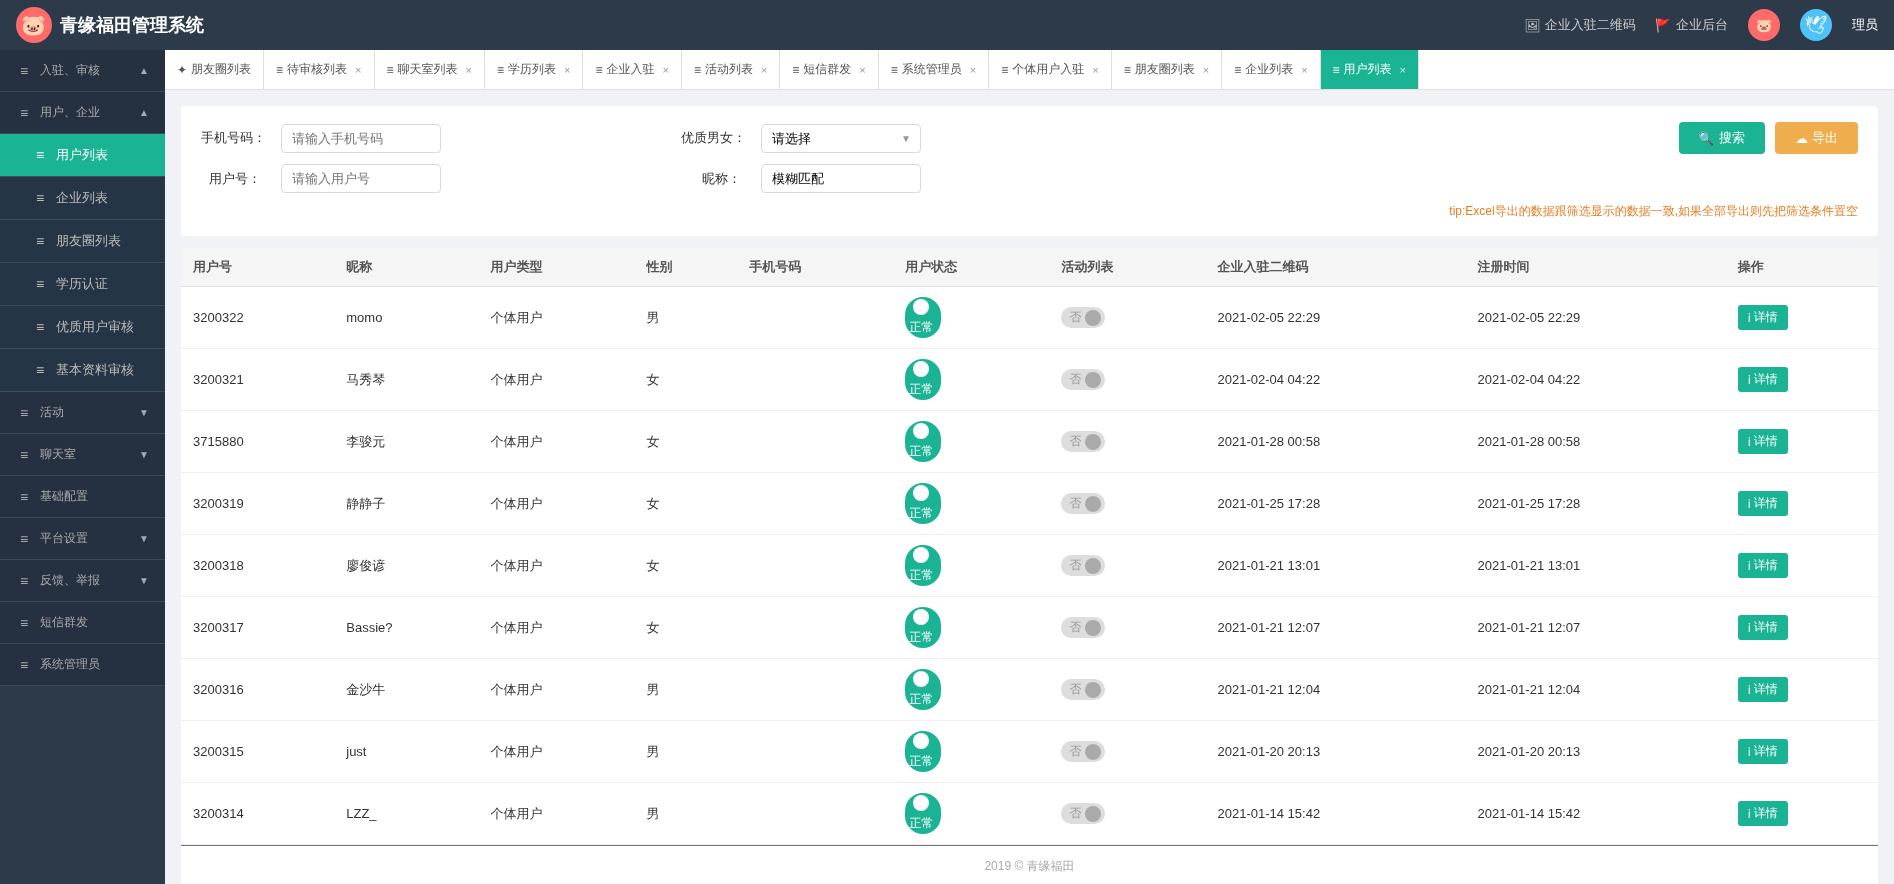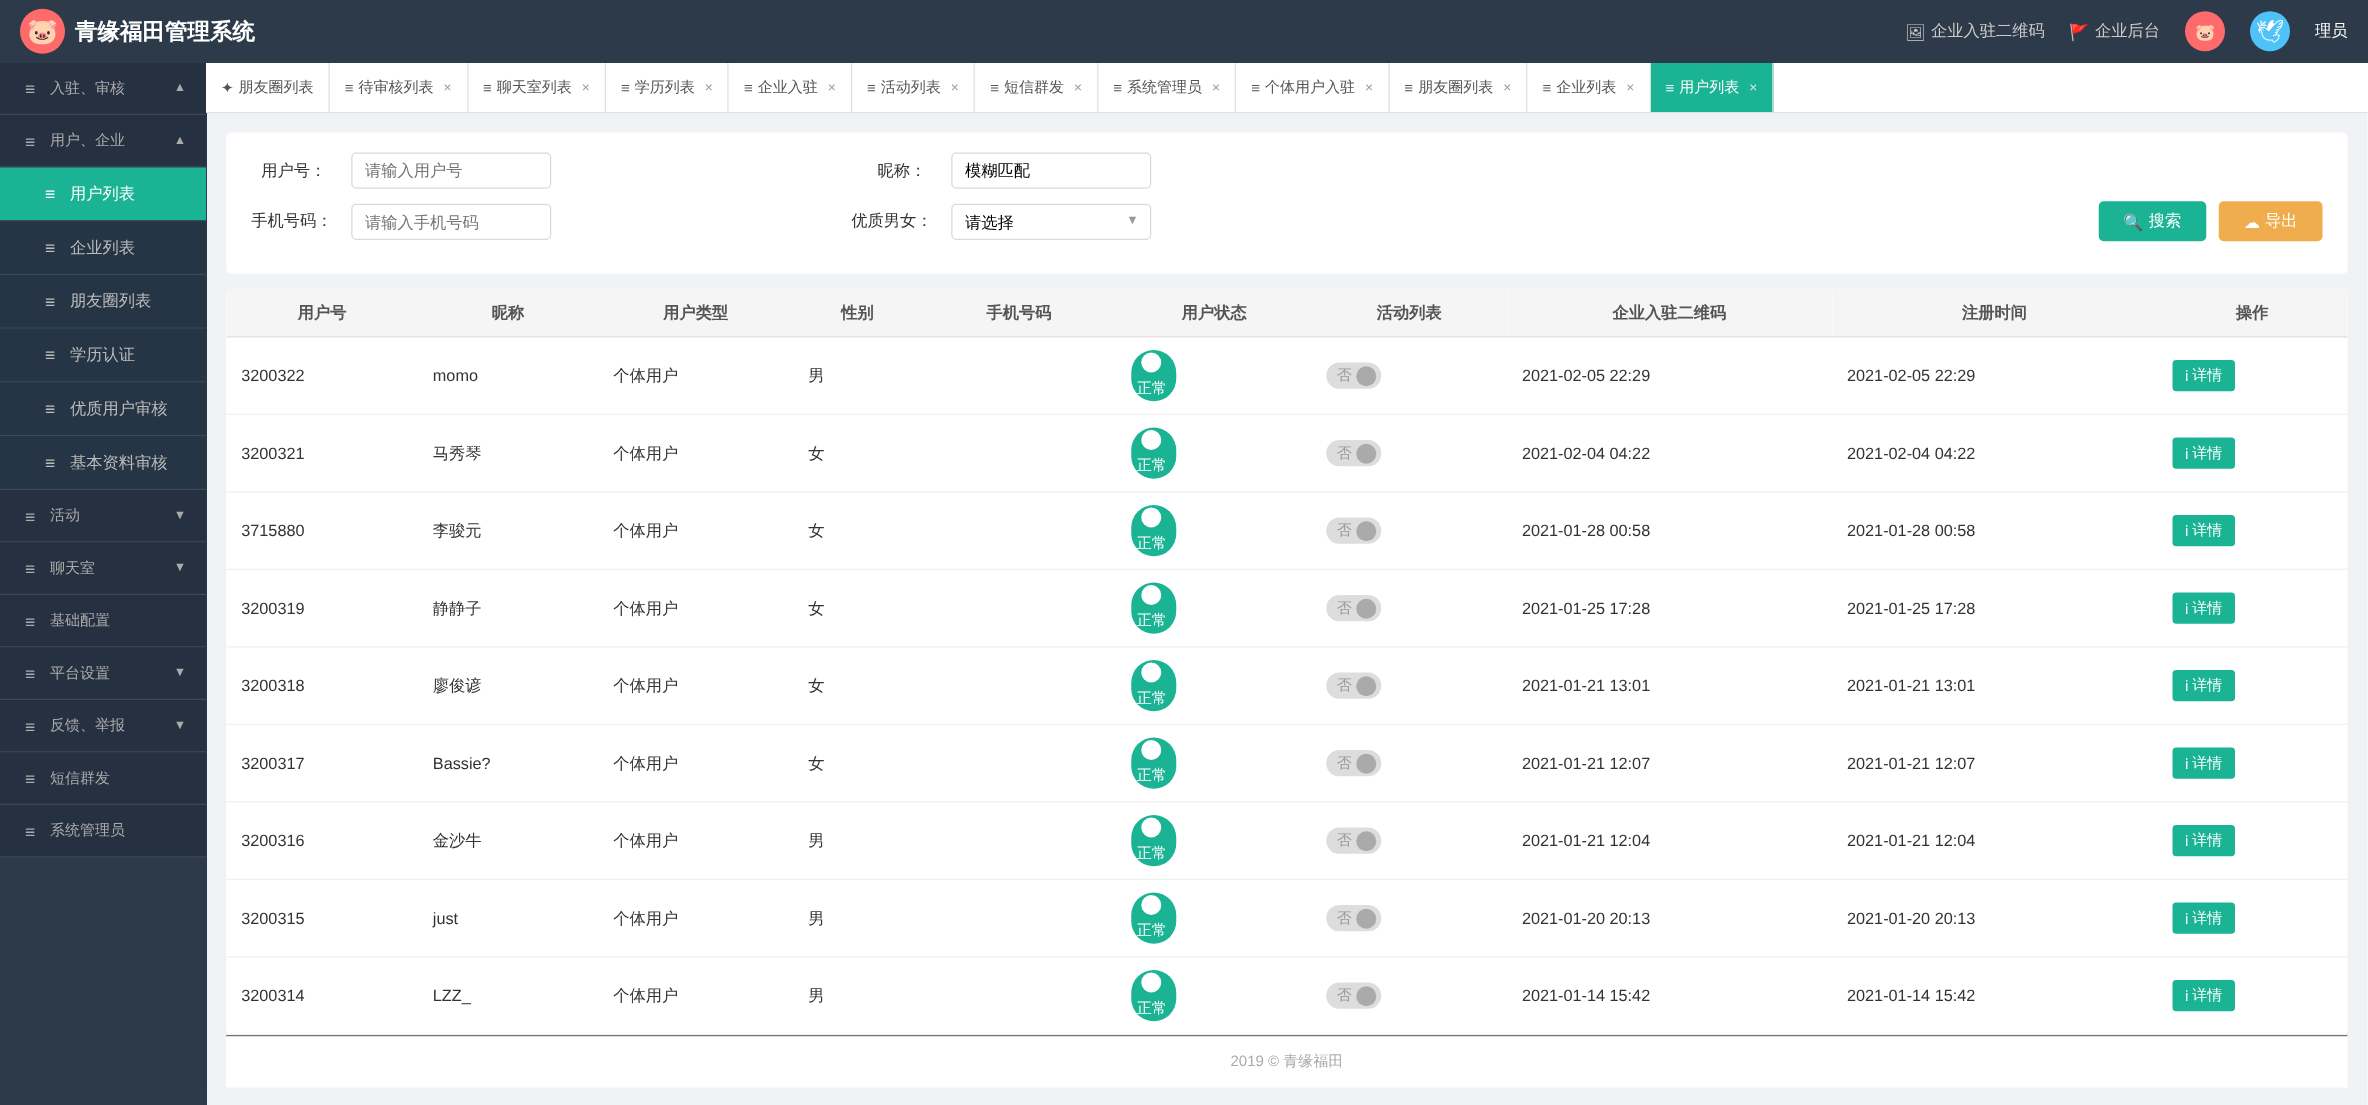--- a/index.html
+++ b/index.html
@@ -244,21 +244,21 @@
       width: 100%;
       border-collapse: collapse;
       font-size: 13px;
     }
     thead tr {
       background: #f5f5f5;
       border-bottom: 1px solid #e0e0e0;
     }
     th {
       padding: 10px 12px;
-      text-align: center;
+      text-align: left;
       font-weight: 600;
       color: #555;
       white-space: nowrap;
     }
     td {
       padding: 10px 12px;
       border-bottom: 1px solid #f0f0f0;
       white-space: nowrap;
     }
 
@@ -492,27 +492,20 @@
       <div class="tab-item active">
         <span>≡</span>
         <span>用户列表</span>
         <span class="tab-close">×</span>
       </div>
     </div>
 
     <div class="content">
 
       <div class="filter-card">
-        <div class="filter-row">
-          <label class="filter-label">用户号：</label>
-          <input class="filter-input" type="text" placeholder="请输入用户号" style="">
-          <div style="width: 200px;"></div>
-          <label class="filter-label">昵称：</label>
-          <input class="filter-input" type="text" value="模糊匹配" style="">
-        </div>
         <div class="filter-row">
           <label class="filter-label">手机号码：</label>
           <input class="filter-input" type="text" placeholder="请输入手机号码" style="">
           <div style="width: 200px;"></div>
           <label class="filter-label">优质男女：</label>
           <div class="select-wrapper">
             <select class="filter-select">
               <option value="">请选择</option>
               <option value="yes">是</option>
               <option value="no">否</option>
@@ -522,20 +515,28 @@
             <button class="btn-search">
               <span>🔍</span>
               <span>搜索</span>
             </button>
             <button class="btn-export">
               <span>☁</span>
               <span>导出</span>
             </button>
           </div>
         </div>
+        <div class="filter-row">
+          <label class="filter-label">用户号：</label>
+          <input class="filter-input" type="text" placeholder="请输入用户号" style="">
+          <div style="width: 200px;"></div>
+          <label class="filter-label">昵称：</label>
+          <input class="filter-input" type="text" value="模糊匹配" style="">
+        </div>
+        <div class="tip-text">tip:Excel导出的数据跟筛选显示的数据一致,如果全部导出则先把筛选条件置空</div>
       </div>
 
       <div class="table-card">
         <table>
           <thead>
             <tr>
               <th>用户号</th>
               <th>昵称</th>
               <th>用户类型</th>
               <th>性别</th>

